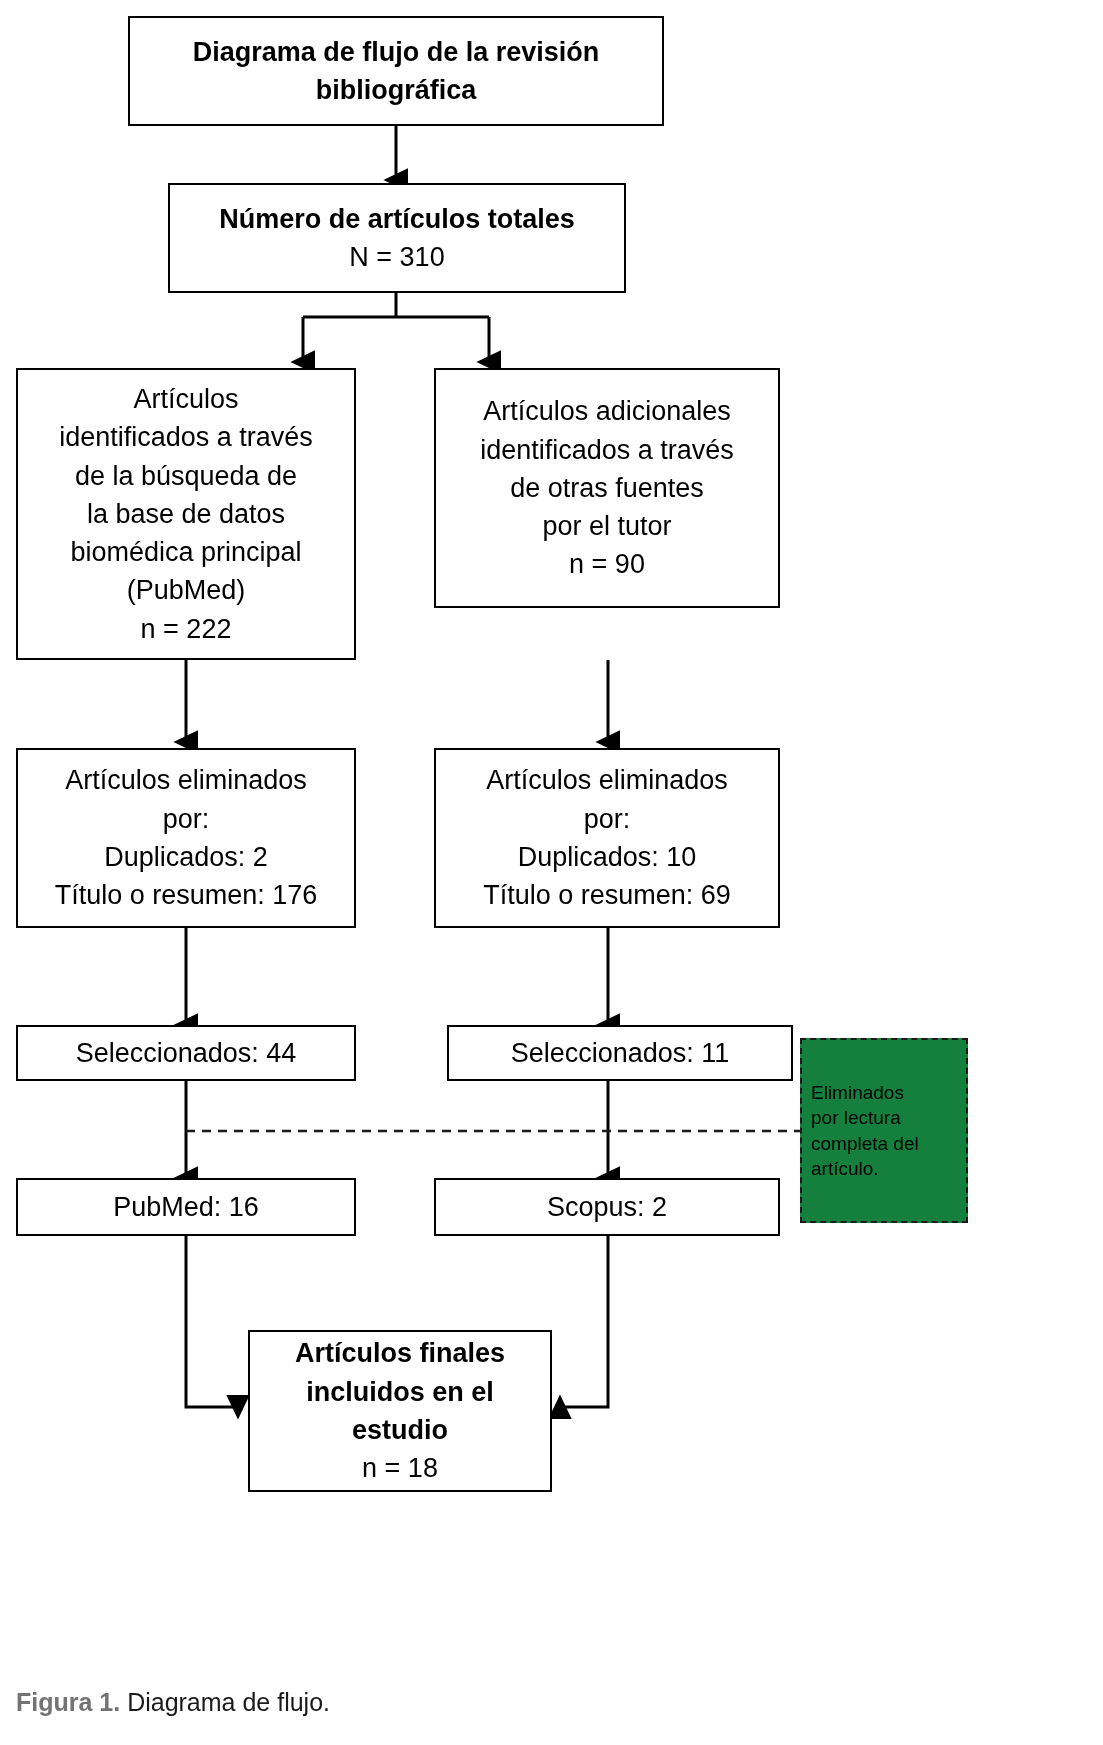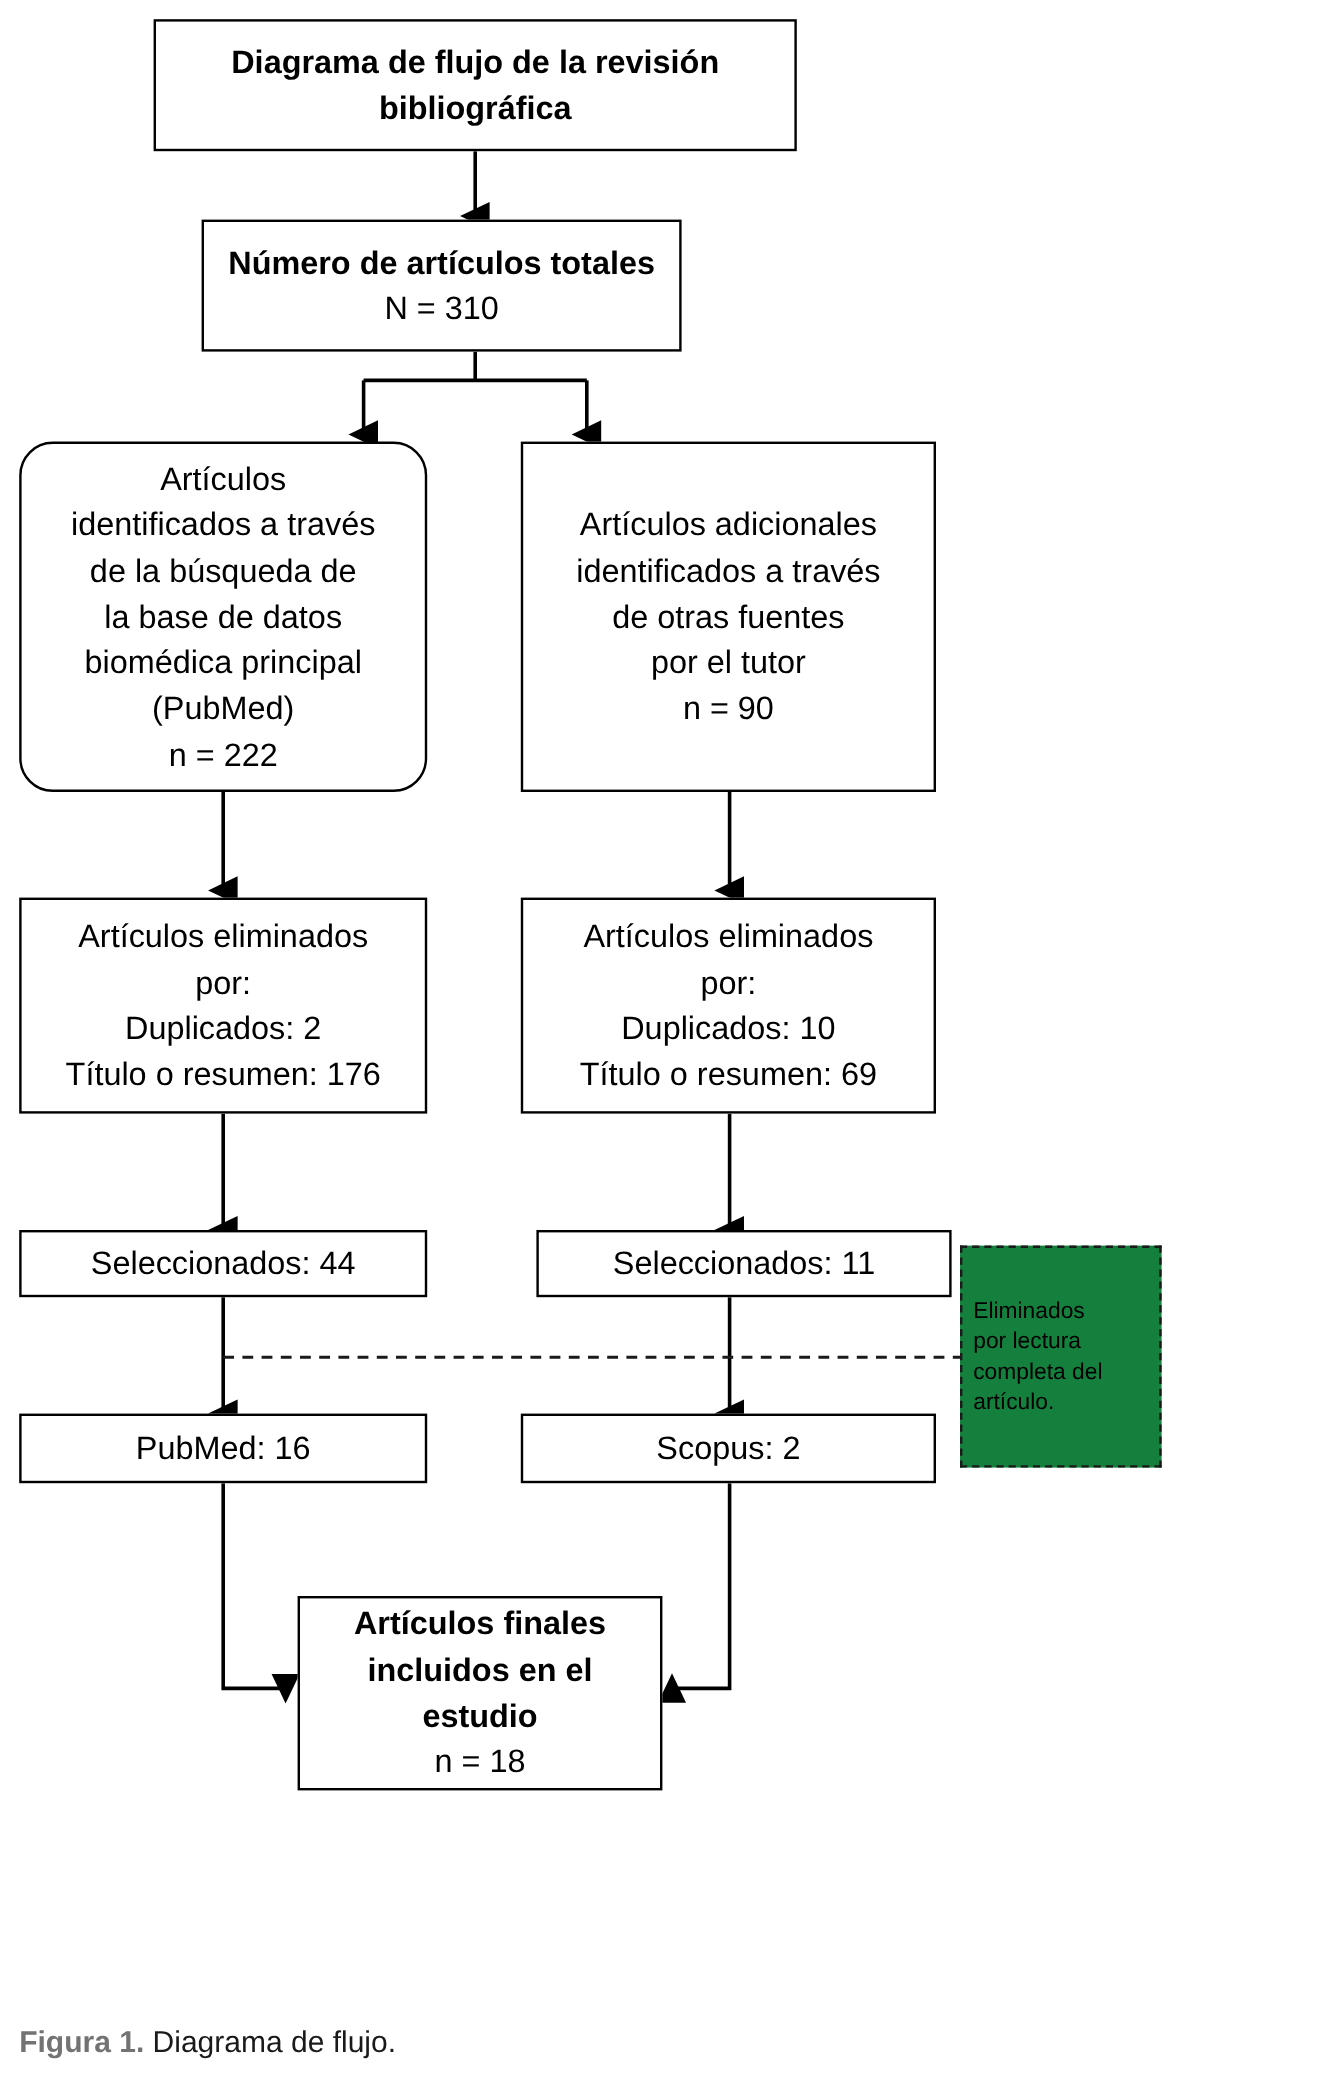--- a/index.html
+++ b/index.html
@@ -114,36 +114,36 @@
     <path d="M186,1236 L186,1407 L238,1407" fill="none" stroke="#000000" stroke-width="3" marker-end="url(#arrowhead)"></path>
 
     <path d="M608,1236 L608,1407 L560,1407" fill="none" stroke="#000000" stroke-width="3" marker-end="url(#arrowhead)"></path>
   </svg>
 
   <div class="box bold" style="left:128px; top:16px; width:536px; height:110px;">
     <span class="line">Diagrama de flujo de la revisión</span>
     <span class="line">bibliográfica</span>
   </div>
 
-  <div class="box bold" style="left:168px; top:183px; width:400px; height:110px;text-align:right;">
+  <div class="box bold" style="left:168px; top:183px; width:458px; height:110px;text-align:right;">
     <span class="line">Número de artículos totales</span>
     <span class="line normal">N = 310</span>
   </div>
 
-  <div class="box" style="left:16px; top:368px; width:340px; height:292px;border-radius:28px;">
+  <div class="box" style="left:16px; top:368px; width:340px; height:292px;">
     <span class="line">Artículos</span>
     <span class="line">identificados a través</span>
     <span class="line">de la búsqueda de</span>
     <span class="line">la base de datos</span>
     <span class="line">biomédica principal</span>
     <span class="line">(PubMed)</span>
     <span class="line">n = 222</span>
   </div>
 
-  <div class="box" style="left:434px; top:368px; width:346px; height:292px;">
+  <div class="box" style="left:434px; top:368px; width:346px; height:240px;">
     <span class="line">Artículos adicionales</span>
     <span class="line">identificados a través</span>
     <span class="line">de otras fuentes</span>
     <span class="line">por el tutor</span>
     <span class="line">n = 90</span>
   </div>
 
   <div class="box" style="left:16px; top:748px; width:340px; height:180px;">
     <span class="line">Artículos eliminados</span>
     <span class="line">por:</span>

